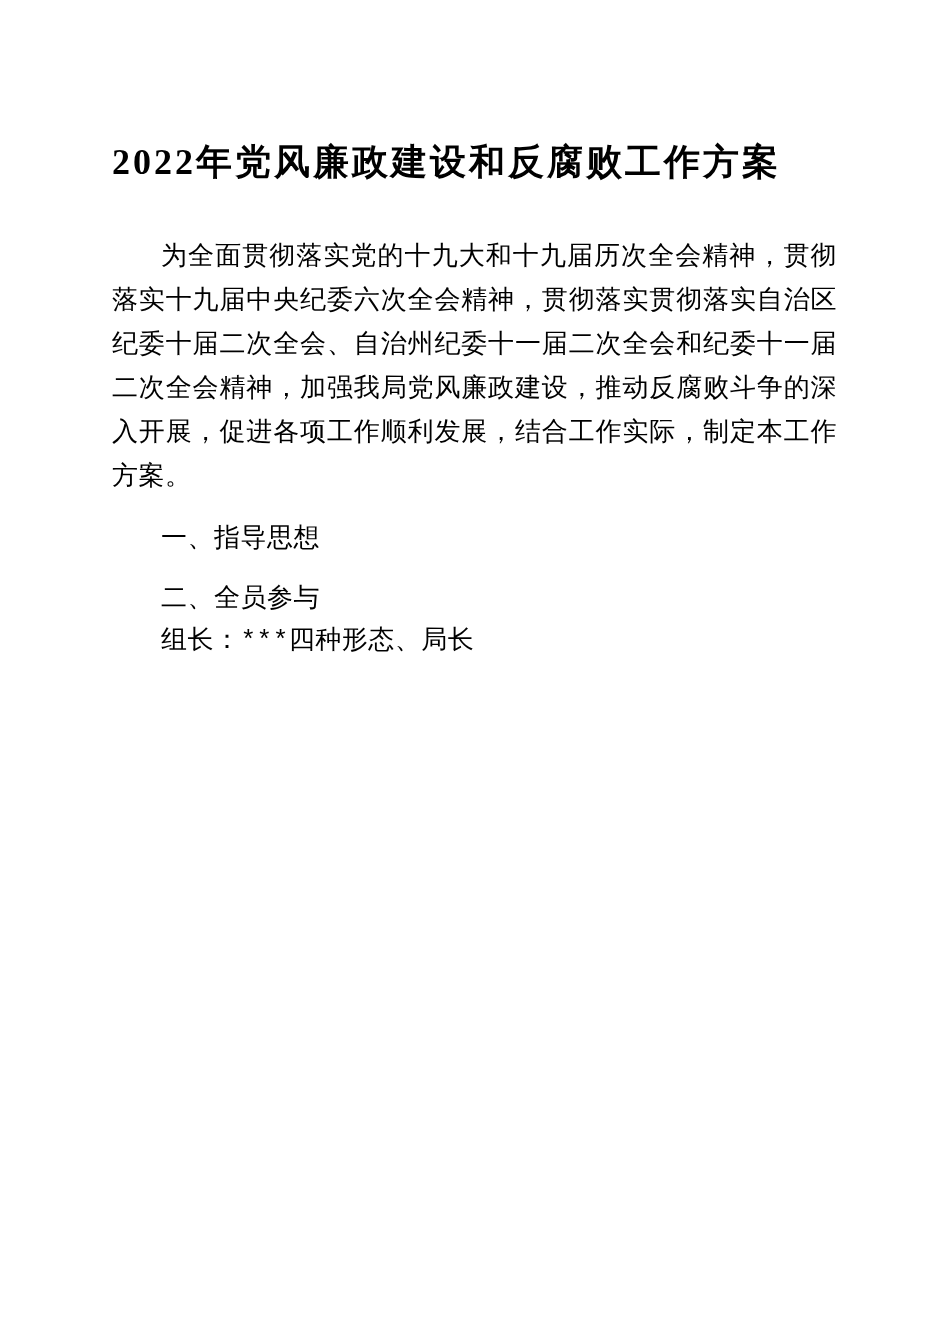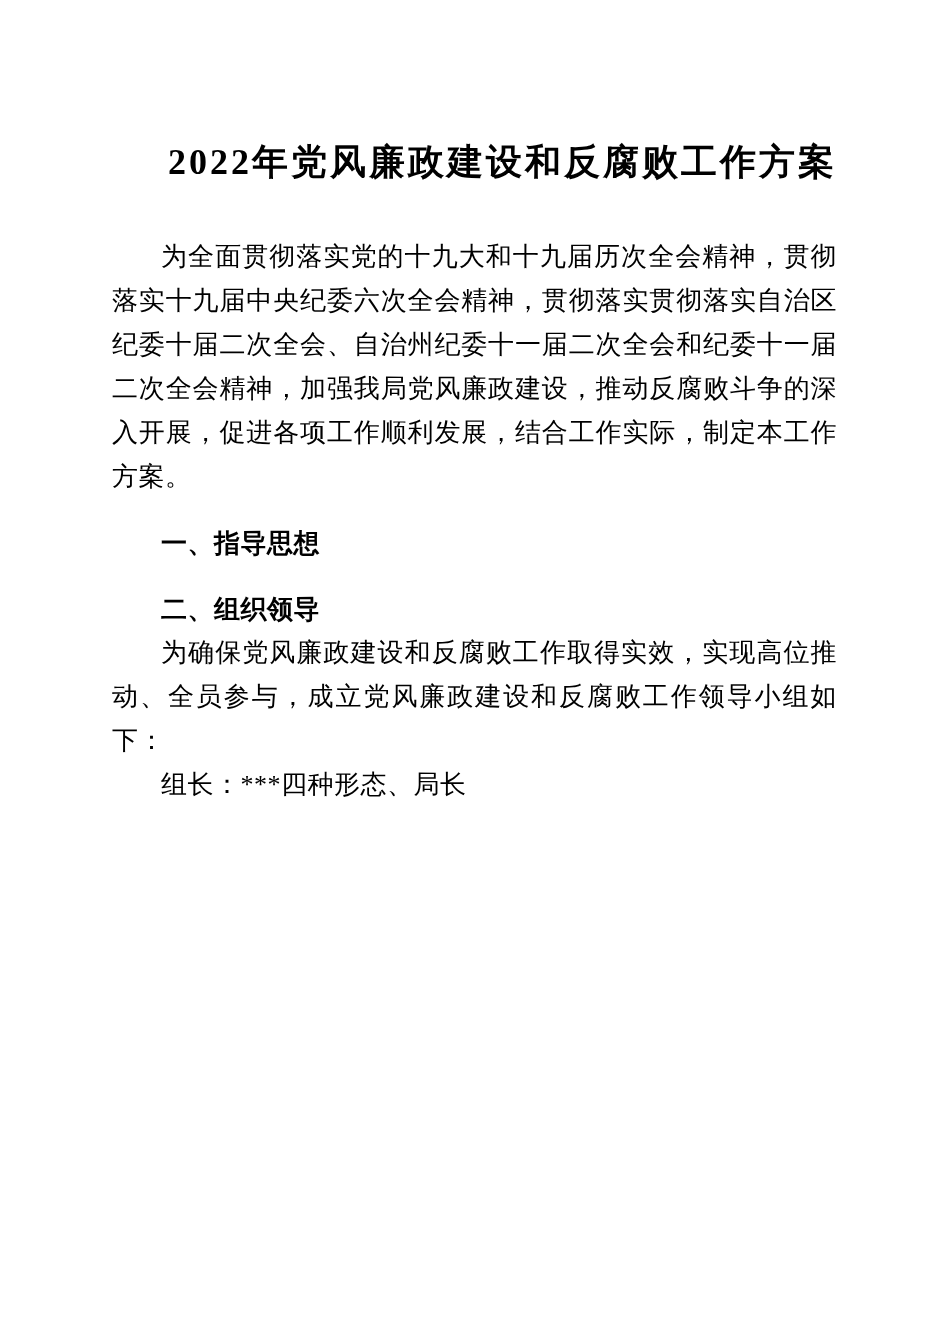--- a/index.html
+++ b/index.html
@@ -17,52 +17,51 @@
     background: #ffffff;
     color: #000000;
     font-family: "Liberation Serif", "DejaVu Serif", serif;
     overflow: hidden;
   }
   .doc-title {
     margin: 0 0 45px 0;
     font-size: 36px;
     line-height: 56px;
     font-weight: bold;
-    text-align: right;
+    text-align: left;
     letter-spacing: 3px;
     font-family: "Liberation Serif", "DejaVu Serif", serif;
   }
   .para {
     margin: 0;
     font-size: 26px;
     line-height: 44px;
     text-align: justify;
     text-indent: 49px;
     letter-spacing: 0.5px;
-    font-family: Liberation Serif, serif;
+    font-family: Liberation Mono, monospace;
   }
   .heading {
-    margin: 22px 0 0 0;
+    margin: 16px 0 0 0;
     font-size: 26px;
     line-height: 44px;
-    font-weight: bold;
+    font-weight: normal;
     text-indent: 49px;
     letter-spacing: 0.5px;
     font-family: "Liberation Sans", "DejaVu Sans", sans-serif;
   }
 </style>
 </head>
 <body>
 
 <div class="page">
   <h1 class="doc-title">2022年党风廉政建设和反腐败工作方案</h1>
 
   <p class="para">为全面贯彻落实党的十九大和十九届历次全会精神，贯彻落实十九届中央纪委六次全会精神，贯彻落实贯彻落实自治区纪委十届二次全会、自治州纪委十一届二次全会和纪委十一届二次全会精神，加强我局党风廉政建设，推动反腐败斗争的深入开展，促进各项工作顺利发展，结合工作实际，制定本工作方案。</p>
 
   <h2 class="heading">一、指导思想</h2>
 
 
-  <h2 class="heading">二、组织领导</h2>
+  <h2 class="heading">二、全员参与</h2>
 
-  <p class="para">为确保党风廉政建设和反腐败工作取得实效，实现高位推动、全员参与，成立党风廉政建设和反腐败工作领导小组如下：</p>
 
   <p class="para">组长：***四种形态、局长</p>
 </div>
 
 </body></html>

